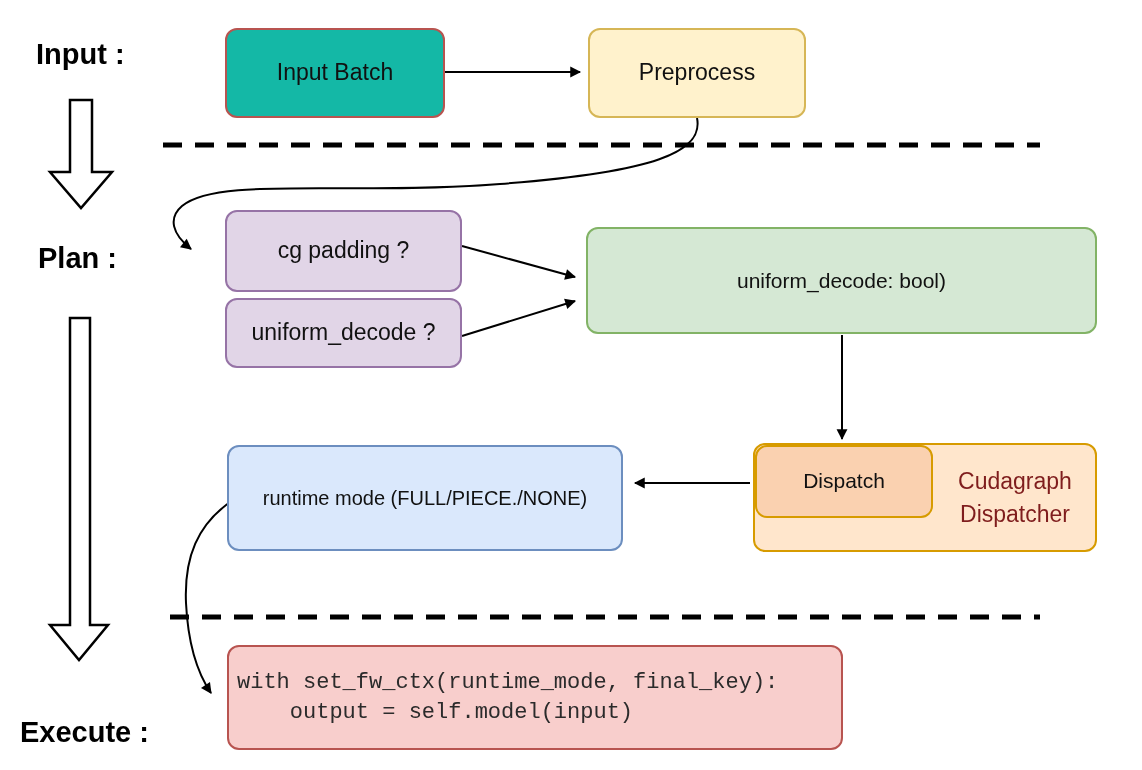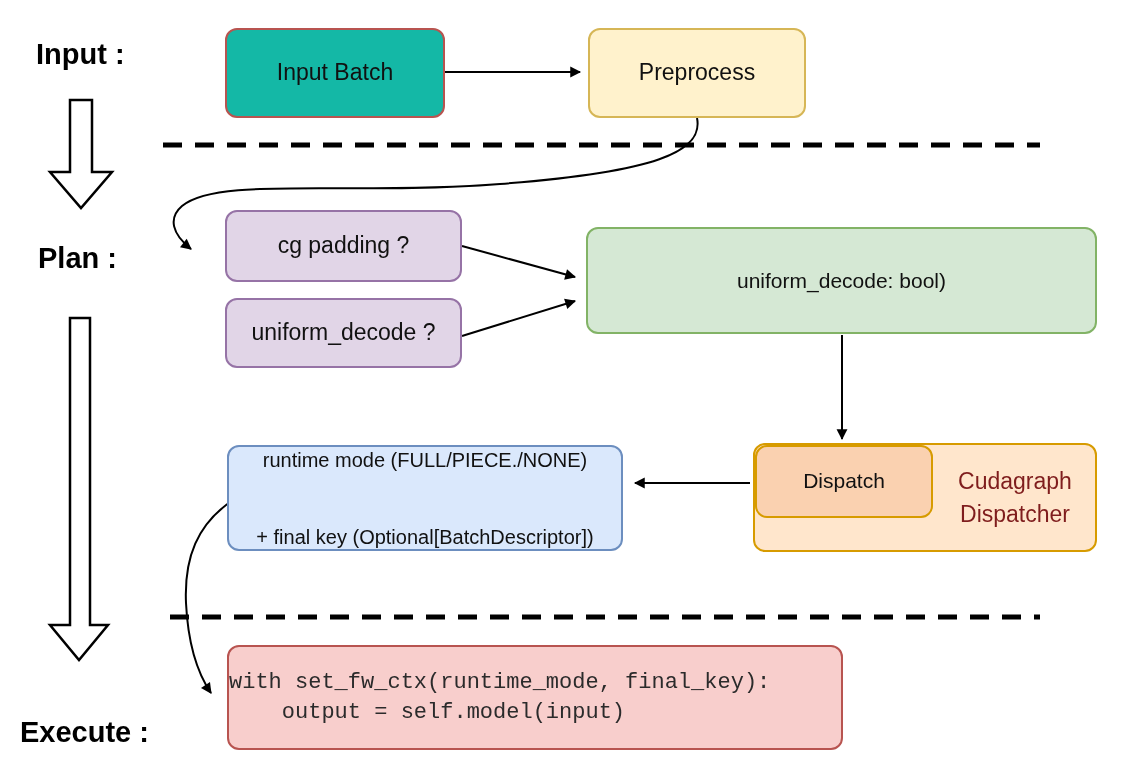--- a/index.html
+++ b/index.html
@@ -23,40 +23,41 @@
     border-radius:12px;
     border:2px solid #000;
     box-sizing:border-box;
     color:#111111;
     line-height:1.35;
   }
   .node-input-batch{left:225px;top:28px;width:220px;height:90px;
     background:#14b8a6;border-color:#b85450;font-size:23px;}
   .node-preprocess{left:588px;top:28px;width:218px;height:90px;
     background:#fff2cc;border-color:#d6b656;font-size:23px;}
-  .node-cg-padding{left:225px;top:210px;width:237px;height:72px;
+  .node-cg-padding{left:225px;top:210px;width:237px;height:82px;
     background:#e1d5e7;border-color:#9673a6;font-size:23px;}
   .node-uniform-decode{left:225px;top:298px;width:237px;height:70px;
     background:#e1d5e7;border-color:#9673a6;font-size:23px;}
   .node-init-key{left:586px;top:227px;width:511px;height:107px;
     background:#d5e8d4;border-color:#82b366;font-size:21px;line-height:31px;}
   .node-cudagraph{left:753px;top:443px;width:344px;height:109px;
     background:#ffe6cc;border-color:#d79b00;}
   .cudagraph-label{
     position:absolute;left:933px;top:443px;width:164px;height:109px;
     display:flex;flex-direction:column;align-items:center;justify-content:center;
     font-size:23px;color:#7f1d1d;line-height:33px;
   }
   .node-dispatch{left:755px;top:445px;width:178px;height:73px;
     background:#fad1b0;border-color:#d79b00;font-size:21px;}
   .node-runtime{left:227px;top:445px;width:396px;height:106px;
     background:#dae8fc;border-color:#6c8ebf;font-size:20px;line-height:32px;gap:45px;}
   .node-execute-code{left:227px;top:645px;width:616px;height:105px;
     background:#f8cecc;border-color:#b85450;
     align-items:flex-start;justify-content:center;
+    padding-left:8px;
     font-family:"Liberation Mono", monospace;
     font-size:22px;color:#2b2b2b;line-height:30px;text-align:left;}
   .pre{white-space:pre;}
   svg.wires{
     position:absolute;left:0;top:0;width:1142px;height:770px;
     pointer-events:none;
   }
   svg.wires path, svg.wires polygon{vector-effect:non-scaling-stroke;}
 </style>
 </head>
@@ -115,21 +116,20 @@
     <span>Cudagraph</span>
     <span>Dispatcher</span>
   </div>
 
   <div class="node node-dispatch">
     <span>Dispatch</span>
   </div>
 
   <div class="node node-runtime">
     <span>runtime mode (FULL/PIECE./NONE)</span>
-    <span>+ final key (Optional[BatchDescriptor])</span>
   </div>
 
   <div class="node node-execute-code">
     <span class="pre">with set_fw_ctx(runtime_mode, final_key):</span>
     <span class="pre">    output = self.model(input)</span>
   </div>
 
 </div>
 
 </body></html>

